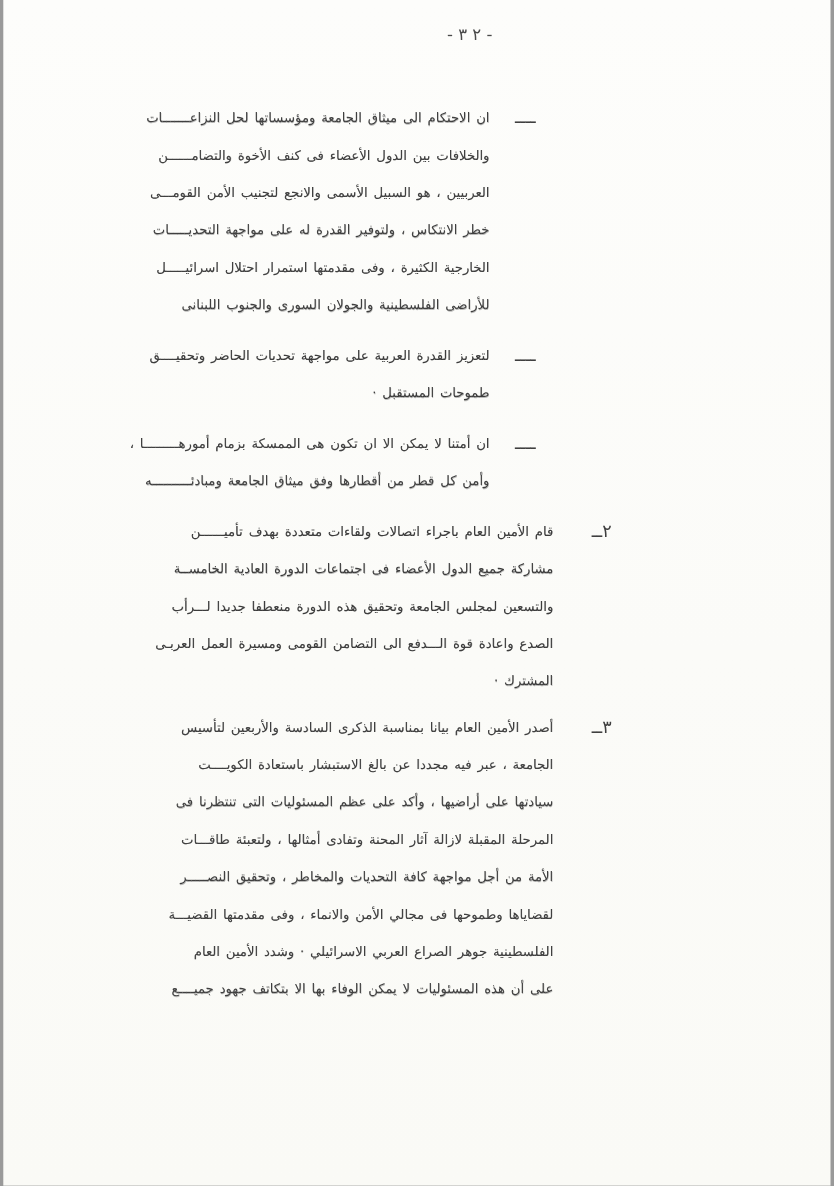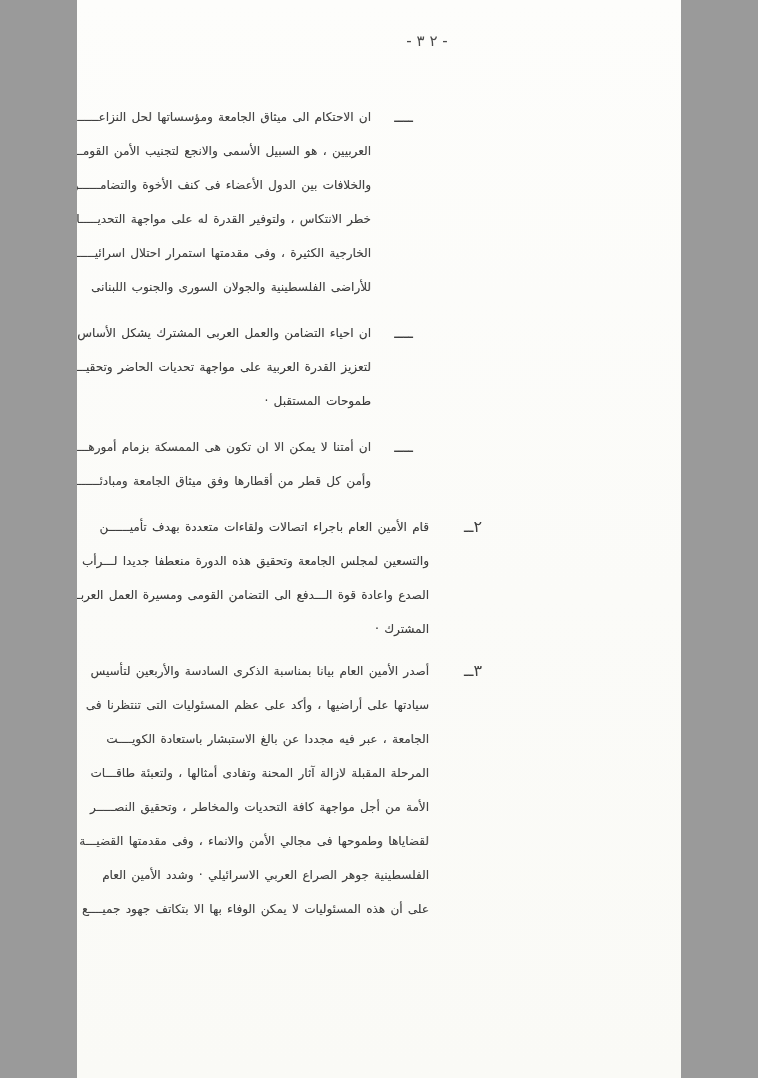--- a/index.html
+++ b/index.html
@@ -3,26 +3,26 @@
 <meta charset="utf-8">
 <style>
   html, body {
     margin: 0;
     padding: 0;
     background: #9a9a9a;
     font-family: "DejaVu Sans", sans-serif;
   }
   .paper {
     position: relative;
-    width: 604px;
+    width: 752px;
     height: 1078px;
     margin: 0 auto;
     background: linear-gradient(180deg, #fdfdfb 0%, #fbfbf8 55%, #fafaf6 100%);
     box-sizing: border-box;
-    padding-top: 32px;
+    padding-top: 22px;
     overflow: hidden;
     color: #3a3a3a;
     direction: rtl;
   }
   .page-number {
     position: relative;
     left: 48px; 
     text-align: center;
     font-size: 15px;
     letter-spacing: 2px;
@@ -68,61 +68,61 @@
 <div class="paper">
 
   <div class="page-number">- ٢ ٣ -</div>
 
   <div class="content">
 
     <div class="block dash-block">
       <span class="marker">ــــ</span>
       <div class="lines">
         <div class="line">ان الاحتكام الى ميثاق الجامعة ومؤسساتها لحل النزاعـــــــات</div>
+        <div class="line">والخلافات بين الدول الأعضاء فى كنف الأخوة والتضامــــــن</div>
         <div class="line">العربيين ، هو السبيل الأسمى والانجع لتجنيب الأمن القومـــى</div>
-        <div class="line">والخلافات بين الدول الأعضاء فى كنف الأخوة والتضامــــــن</div>
         <div class="line">خطر الانتكاس ، ولتوفير القدرة له على مواجهة التحديـــــات</div>
         <div class="line">الخارجية الكثيرة ، وفى مقدمتها استمرار احتلال اسرائيـــــل</div>
         <div class="line">للأراضى الفلسطينية والجولان السورى والجنوب اللبنانى</div>
       </div>
     </div>
 
     <div class="block dash-block">
       <span class="marker">ــــ</span>
       <div class="lines">
-        <div class="line">ان احياء التضامن والعمل العربى المشترك يشكل الأساس المكين</div>
         <div class="line">لتعزيز القدرة العربية على مواجهة  تحديات الحاضر وتحقيــــق</div>
         <div class="line">طموحات المستقبل ·</div>
       </div>
     </div>
 
     <div class="block dash-block">
       <span class="marker">ــــ</span>
       <div class="lines">
         <div class="line">ان أمتنا لا يمكن الا ان تكون هى الممسكة بزمام أمورهـــــــــا ،</div>
         <div class="line">وأمن كل قطر من أقطارها وفق ميثاق الجامعة ومبادئــــــــــه</div>
       </div>
     </div>
 
     <div class="block num-block">
       <span class="marker">٢ــ</span>
       <div class="lines">
         <div class="line">قام الأمين العام باجراء اتصالات ولقاءات متعددة بهدف تأميــــــن</div>
+        <div class="line">مشاركة جميع الدول الأعضاء فى اجتماعات الدورة العادية الخامســة</div>
         <div class="line">والتسعين لمجلس الجامعة وتحقيق هذه  الدورة منعطفا جديدا لـــرأب</div>
         <div class="line">الصدع واعادة قوة الـــدفع الى التضامن القومى ومسيرة العمل العربـى</div>
         <div class="line">المشترك ·</div>
       </div>
     </div>
 
     <div class="block num-block">
       <span class="marker">٣ــ</span>
       <div class="lines">
         <div class="line">أصدر الأمين العام بيانا بمناسبة الذكرى السادسة والأربعين لتأسيس</div>
+        <div class="line">الجامعة ،  عبر فيه  مجددا عن بالغ الاستبشار باستعادة الكويــــت</div>
         <div class="line">سيادتها على أراضيها ،  وأكد على عظم المسئوليات التى تنتظرنا  فى</div>
-        <div class="line">الجامعة ،  عبر فيه  مجددا عن بالغ الاستبشار باستعادة الكويــــت</div>
         <div class="line">المرحلة المقبلة لازالة آثار المحنة وتفادى أمثالها ،  ولتعبئة طاقـــات</div>
         <div class="line">الأمة من أجل  مواجهة كافة التحديات والمخاطر ،  وتحقيق النصـــــر</div>
         <div class="line">لقضاياها وطموحها فى مجالي الأمن والانماء ،  وفى مقدمتها القضيـــة</div>
         <div class="line">الفلسطينية جوهر الصراع العربي الاسرائيلي ·   وشدد الأمين العام</div>
         <div class="line">على أن هذه المسئوليات لا يمكن الوفاء بها الا بتكاتف  جهود جميــــع</div>
       </div>
     </div>
 
   </div>
 </div>

